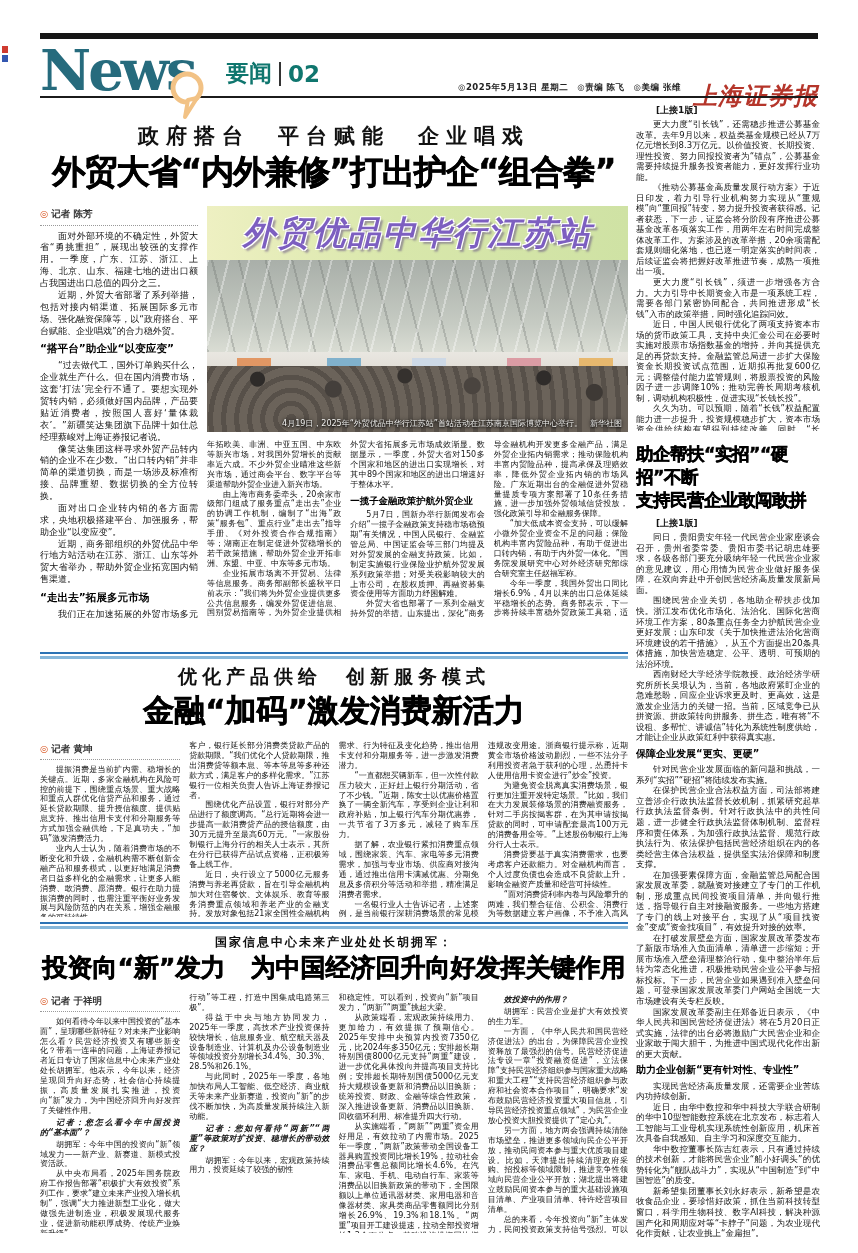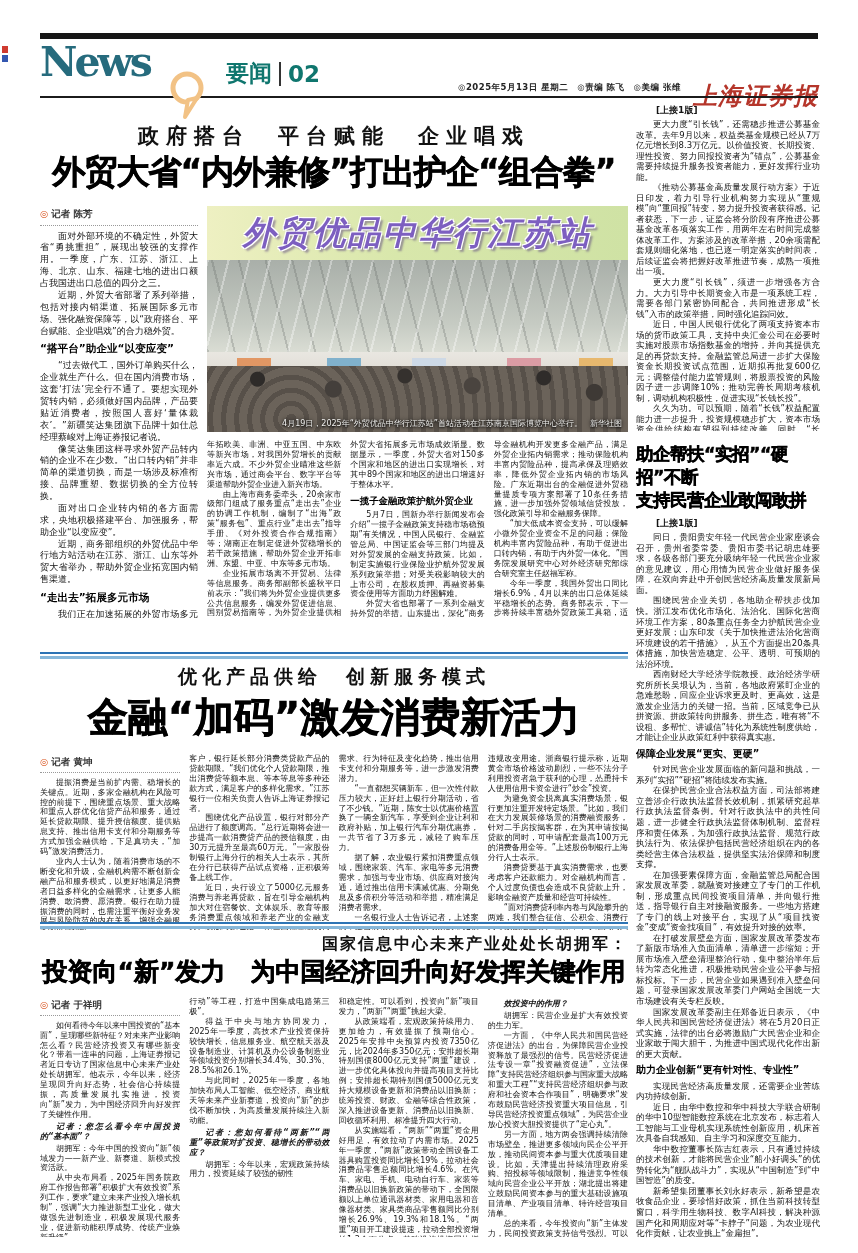--- a/index.html
+++ b/index.html
@@ -5,21 +5,21 @@
   html,body{margin:0;padding:0;background:#e9e9e9;}
   .page{position:relative;width:858px;height:1253px;background:#ffffff;overflow:hidden;
         font-family:"DejaVu Sans","Liberation Sans",sans-serif;color:#141414;}
   
   .regs{position:absolute;left:2px;top:46px;width:6px;}
   .regs .r1{width:6px;height:7px;background:#cf3b30;}
   .regs .r2{width:6px;height:7px;background:#3457b0;margin-top:2px;}
   .topbar{position:absolute;left:40px;top:33px;width:778px;height:6px;background:#161616;}
   .header{position:absolute;left:40px;top:44px;width:778px;height:62px;}
   .news-logo{position:absolute;left:0;top:-2px;font-family:"DejaVu Serif","Liberation Serif",serif;
-             font-weight:bold;font-size:41px;line-height:1;color:#266b7d;letter-spacing:-3px;}
+             font-weight:bold;font-size:56px;line-height:1;color:#266b7d;letter-spacing:-3px;}
   .bubble{position:absolute;left:124px;top:26px;z-index:3;}
   .section-block{position:absolute;left:186px;top:14px;display:flex;align-items:center;gap:7px;
                  font-size:23px;font-weight:bold;color:#0f766e;}
   .section-block .pipe{width:2px;height:24px;background:#333;}
   .dateline{position:absolute;right:0;top:20px;display:flex;align-items:center;gap:12px;}
   .date-text{font-size:8.5px;font-weight:bold;color:#222;letter-spacing:0.5px;}
   .masthead{font-family:"DejaVu Serif","Liberation Serif",serif;font-style:italic;font-weight:bold;
             font-size:24px;color:#b5352a;letter-spacing:1px;margin-top:16px;}
   .header-rule{position:absolute;left:40px;top:96px;width:778px;height:2px;background:#1b1b1b;z-index:1;}
   
@@ -70,27 +70,27 @@
        linear-gradient(#7a7268,#55504a);}
   .photo .caption{position:absolute;bottom:3px;left:8px;right:6px;text-align:right;color:#f0f0ee;
      font-size:8px;text-shadow:0 1px 2px #000,0 0 4px #000;}
   
   .sep{position:absolute;left:40px;width:588px;height:7px;
      background:linear-gradient(to bottom,#2d74b5 0,#2d74b5 2px,#fff 2px,#fff 4px,#86b7da 4px,#86b7da 7px);}
   .sep1{top:652px;} .sep2{top:922px;}
   
   .fin-art{top:664px;height:256px;}
   .fin-art .kicker{font-size:19px;letter-spacing:5px;}
-  .fin-art .big-title{font-size:40px;margin-top:2px;text-align:center;}
+  .fin-art .big-title{font-size:31px;margin-top:2px;text-align:center;}
   .cols4{display:flex;gap:9px;margin-top:9px;overflow:hidden;}
   .fin-art .cols4{height:176px;}
   .cols4 .col{flex:1;font-size:8px;line-height:1.24;}
   
   .inv-art{top:934px;height:310px;}
-  .inv-art .kicker{font-size:16px;letter-spacing:2px;text-align:right;}
+  .inv-art .kicker{font-size:12px;letter-spacing:2px;}
   .inv-art .big-title{font-size:25px;margin-top:3px;}
   .inv-art .cols4{height:240px;}
   
   .sidebar{position:absolute;left:636px;top:104px;width:184px;height:1142px;overflow:hidden;}
   .cont-label{font-size:9px;font-weight:bold;margin:0 0 2px;padding-left:20px;}
   .sb-body{font-size:8.5px;line-height:1.24;overflow:hidden;}
   .sb-body1{max-height:312px;}
   .sb-title{margin:12px 0 6px;font-size:17.5px;font-weight:900;line-height:1.3;color:#000;
             -webkit-text-stroke:0.5px #000;letter-spacing:-0.5px;}
 </style>

